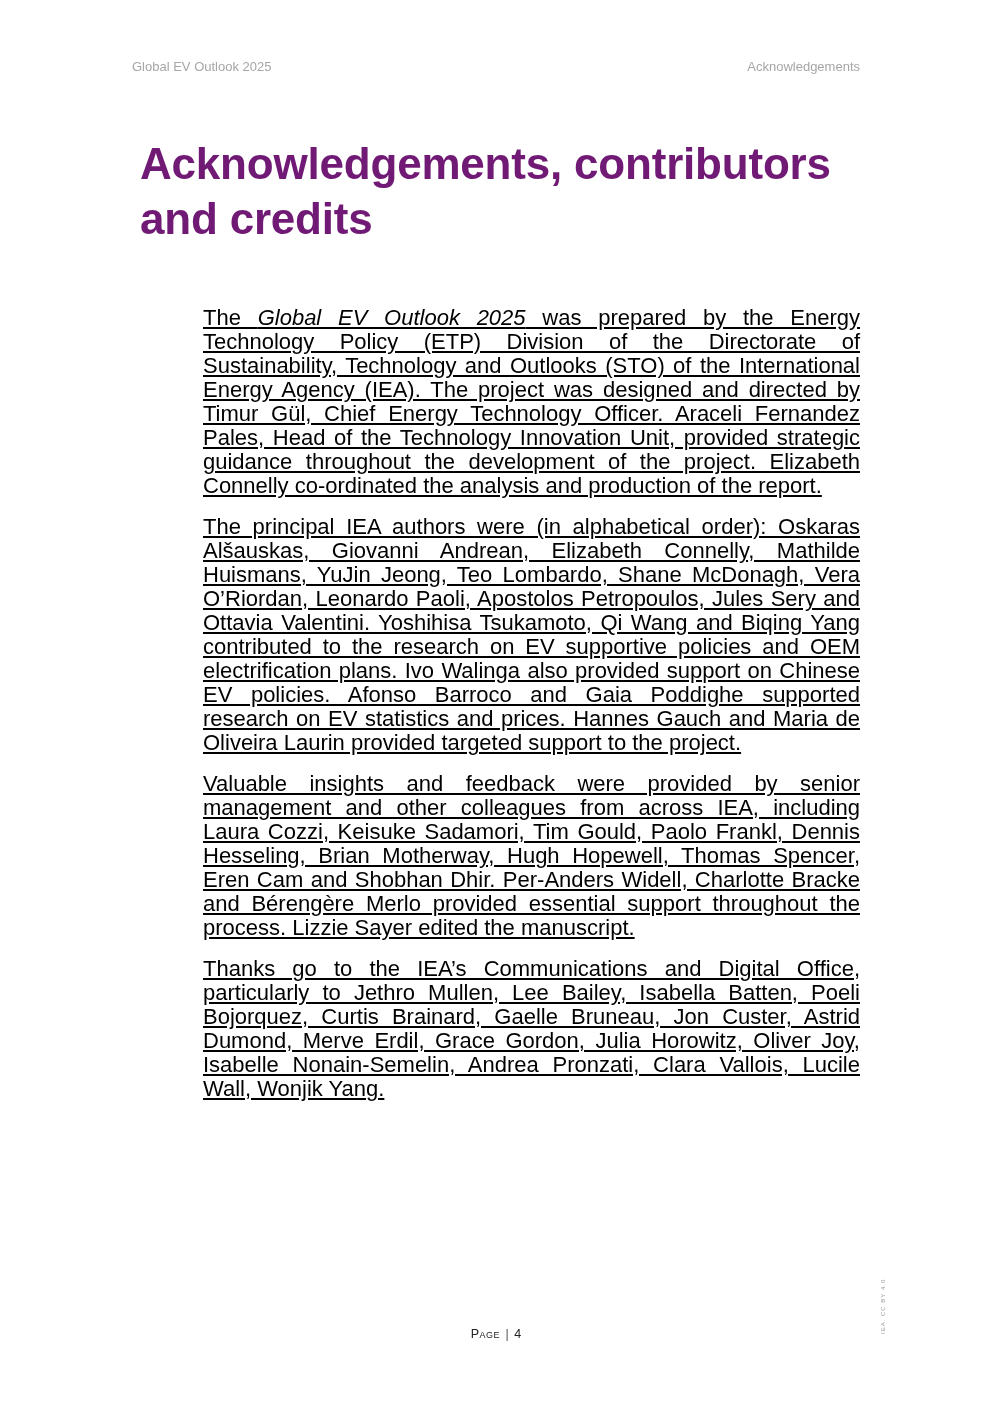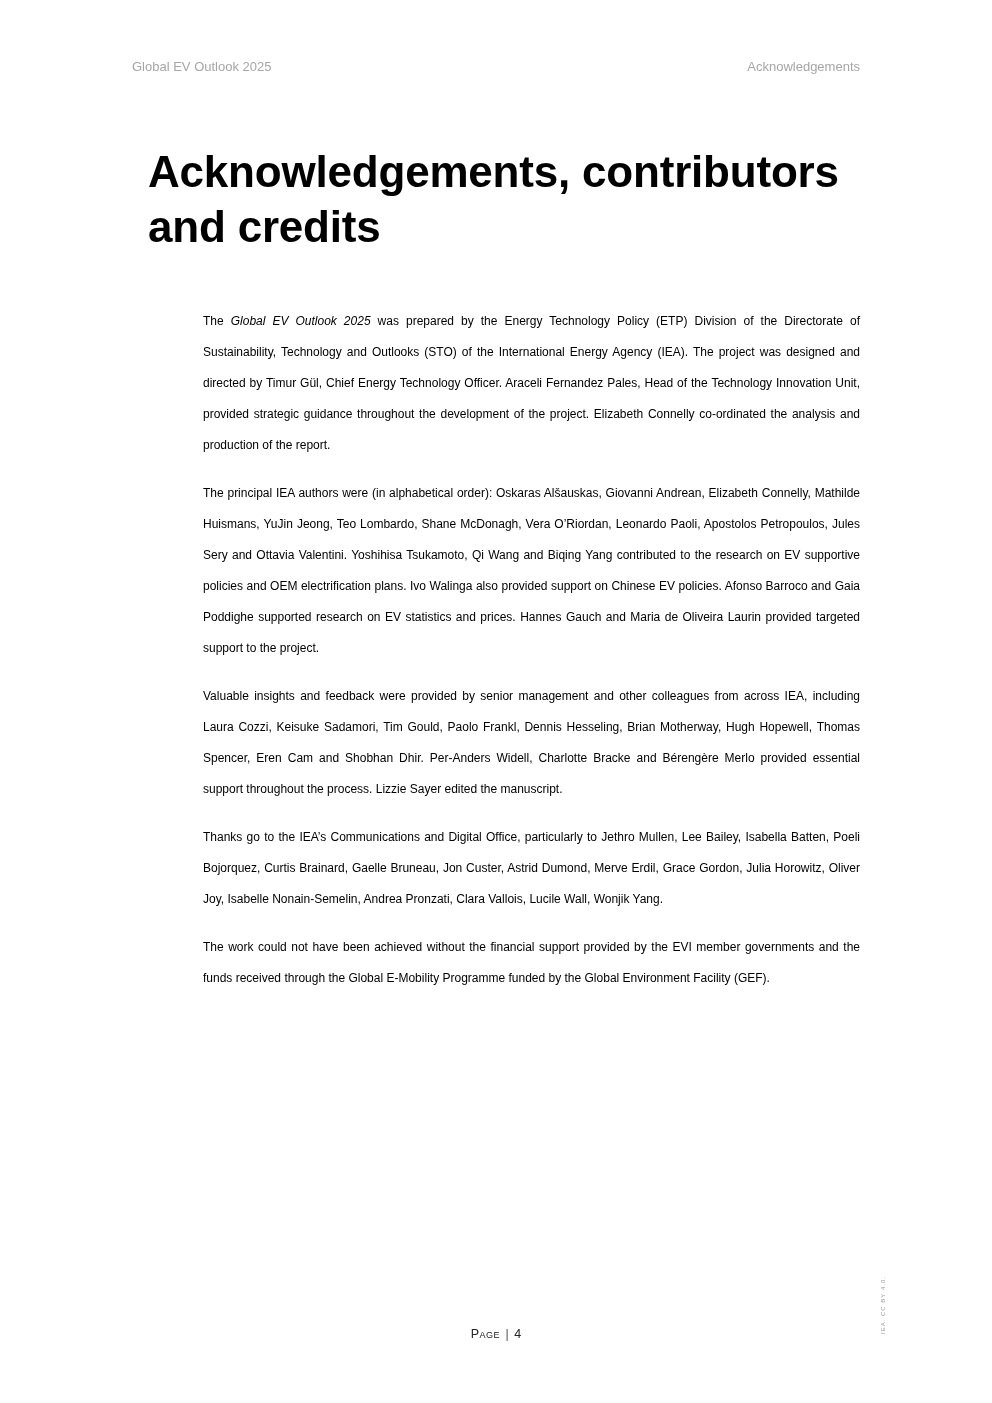--- a/index.html
+++ b/index.html
@@ -23,39 +23,40 @@
       justify-content: space-between;
       font-size: 13px;
       color: #a6a6a6;
       line-height: 16px;
     }
     .page-title {
       position: absolute;
       top: 128px;
       left: 132px;
       width: 740px;
-      margin: 16px;
+      margin: 8px;
       font-size: 44px;
       line-height: 55px;
       font-weight: bold;
-      color: #000000;
+      color: #701a75;
       letter-spacing: -0.2px;
     }
     .body-text {
       position: absolute;
       top: 306px;
       left: 203px;
       width: 657px;
     }
     .body-text p {
       margin: 0 0 17px 0;
-      font-size: 12px;
-      line-height: 31px;
+      font-size: 22px;
+      line-height: 24px;
       color: #000000;
       text-align: justify;
+      text-decoration: underline;
     }
     .body-text p em {
       font-style: italic;
     }
     .page-footer {
       position: absolute;
       top: 1326px;
       left: 0;
       width: 992px;
       text-align: center;
@@ -93,21 +94,20 @@
   <span>Acknowledgements</span>
 </div>
 
 <h1 class="page-title">Acknowledgements, contributors and credits</h1>
 
 <div class="body-text">
   <p><span>The </span><em>Global EV Outlook 2025</em><span> was prepared by the Energy Technology Policy (ETP) Division of the Directorate of Sustainability, Technology and Outlooks (STO) of the International Energy Agency (IEA). The project was designed and directed by Timur Gül, Chief Energy Technology Officer. Araceli Fernandez Pales, Head of the Technology Innovation Unit, provided strategic guidance throughout the development of the project. Elizabeth Connelly co-ordinated the analysis and production of the report.</span></p>
   <p>The principal IEA authors were (in alphabetical order): Oskaras Alšauskas, Giovanni Andrean, Elizabeth Connelly, Mathilde Huismans, YuJin Jeong, Teo Lombardo, Shane McDonagh, Vera O’Riordan, Leonardo Paoli, Apostolos Petropoulos, Jules Sery and Ottavia Valentini. Yoshihisa Tsukamoto, Qi Wang and Biqing Yang contributed to the research on EV supportive policies and OEM electrification plans. Ivo Walinga also provided support on Chinese EV policies. Afonso Barroco and Gaia Poddighe supported research on EV statistics and prices. Hannes Gauch and Maria de Oliveira Laurin provided targeted support to the project.</p>
   <p>Valuable insights and feedback were provided by senior management and other colleagues from across IEA, including Laura Cozzi, Keisuke Sadamori, Tim Gould, Paolo Frankl, Dennis Hesseling, Brian Motherway, Hugh Hopewell, Thomas Spencer, Eren Cam and Shobhan Dhir. Per-Anders Widell, Charlotte Bracke and Bérengère Merlo provided essential support throughout the process. Lizzie Sayer edited the manuscript.</p>
   <p>Thanks go to the IEA’s Communications and Digital Office, particularly to Jethro Mullen, Lee Bailey, Isabella Batten, Poeli Bojorquez, Curtis Brainard, Gaelle Bruneau, Jon Custer, Astrid Dumond, Merve Erdil, Grace Gordon, Julia Horowitz, Oliver Joy, Isabelle Nonain-Semelin, Andrea Pronzati, Clara Vallois, Lucile Wall, Wonjik Yang.</p>
-  <p>The work could not have been achieved without the financial support provided by the EVI member governments and the funds received through the Global E-Mobility Programme funded by the Global Environment Facility (GEF).</p>
 </div>
 
 <div class="page-footer">
   <span class="page-word">Page</span>
   <span class="sep">|</span>
   <span>4</span>
 </div>
 
 <div class="license-mark">IEA. CC BY 4.0.</div>
 

